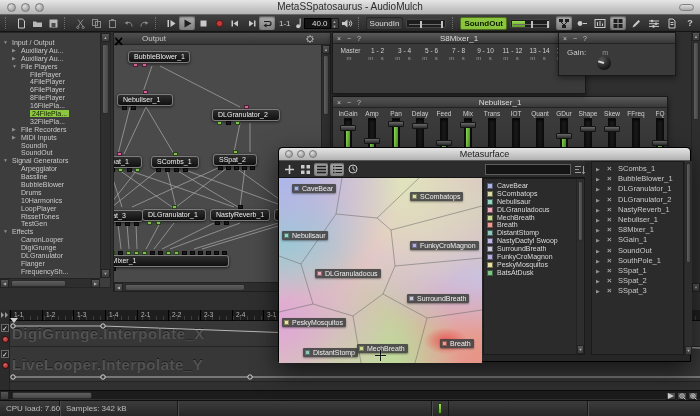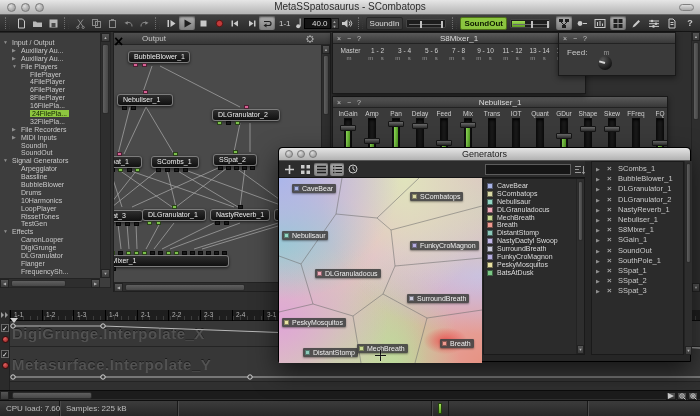--- a/index.html
+++ b/index.html
@@ -131,21 +131,21 @@
 </style>
 </head>
 <body>
 
 <div class="app">
 
   <div class="titlebar">
     <span class="tl" style="left:7px"></span>
     <span class="tl" style="left:21px"></span>
     <span class="tl" style="left:35px"></span>
-    <div class="win-title">MetaSSpatosaurus - SCombatops</div>
+    <div class="win-title">MetaSSpatosaurus - AudioMulch</div>
     <span class="win-pill"></span>
   </div>
 
   <div class="toolbar">
     <span class="grip"></span>
     <span class="tb-btn">
         <svg width="11" height="11" viewBox="0 0 11 11">
           <path d="M2.5 1h4l2 2v7h-6z" fill="none" stroke="#c9c9c9"></path>
         </svg>
       </span>
@@ -449,21 +449,21 @@
       </div>
   </div>
 
   <div class="panel" style="left:558px;top:32px;width:118px;height:44px;z-index:3">
     <div class="panel-tb">
       <span class="ctl" style="left:4px">×</span>
       <span class="ctl" style="left:14px">−</span>
       <span class="ctl" style="left:24px">?</span>
     </div>
     <div style="display:flex;align-items:center;gap:8px;padding:4px 0 0 8px">
-      <span style="font-size:8px;color:#ccc">Feed:</span>
+      <span style="font-size:8px;color:#ccc">Gain:</span>
       <span id="gain-knob"><span class="knob" style="background: conic-gradient(from 212deg, rgb(118, 192, 67) 0deg, rgb(118, 192, 67) 74deg, rgb(35, 35, 35) 74deg, rgb(35, 35, 35) 360deg);"><span class="cap">
               <span class="ptr" style="transform-origin: 1px 6px; transform: rotate(286deg);"></span>
             </span></span></span>
       <span style="font-size:7px;color:#9a9a9a">m</span>
     </div>
   </div>
 
   <div class="panel" style="left:332px;top:96px;width:336px;height:72px">
     <div class="panel-tb">
       <span class="ctl" style="left:4px">×</span>
@@ -593,21 +593,21 @@
           <span class="rtick" style="left: 232px;"></span>
           <span class="rlabel" style="left: 236px;">2-4</span>
           <span class="rtick" style="left: 263px;"></span>
           <span class="rlabel" style="left: 267px;">3-1</span>
         </div>
       </div>
     <div class="track" style="top:11px;height:26px">
       <span class="wmark" style="top:4px">DigiGrunge.Interpolate_X</span>
     </div>
     <div class="track" style="top:37px;height:35px">
-      <span class="wmark" style="top:9px">Metasurface.Interpolate_Y</span>
+      <span class="wmark" style="top:9px">LiveLooper.Interpolate_Y</span>
     </div>
     <div class="gutter">
       <svg width="8" height="8" viewBox="0 0 8 8" style="position:absolute;left:1px;top:1px">
           <polygon points="0,1 3,4 0,7" fill="#9a9a9a"></polygon>
           <polygon points="4,1 7,4 4,7" fill="#9a9a9a"></polygon>
         </svg>
       <span class="chk" style="left:1px;top:14px">✓</span>
       <span class="recdot" style="left:1.5px;top:26px"></span>
       <span class="chk" style="left:1px;top:40px">✓</span>
       <span class="recdot" style="left:1.5px;top:52px"></span>
@@ -640,33 +640,33 @@
           <svg width="7" height="7" viewBox="0 0 7 7">
             <circle cx="3" cy="3" r="2.2" fill="none" stroke="#ccc"></circle>
             <path d="M4.7 4.7L6.5 6.5M2 3h2M3 2v2" stroke="#ccc"></path>
           </svg>
         </span>
     </div>
   </div>
 
   <div class="statusbar">
     <span class="st-seg" style="width:60px">CPU load: 7.60</span>
-    <span class="st-seg" style="width:118px">Samples: 225 kB</span>
+    <span class="st-seg" style="width:118px">Samples: 342 kB</span>
     <span class="st-seg" style="width:254px"></span>
     <span class="st-meter"></span>
     <span class="st-seg" style="width:140px;border-left:1px solid #191919"></span>
     <span class="st-seg" style="flex:1;border-right:none"></span>
   </div>
 
   <div class="ms-win">
     <div class="ms-tb">
       <span class="tl" style="left:6px"></span>
       <span class="tl" style="left:18px"></span>
       <span class="tl" style="left:30px"></span>
-      <span class="ttl">Generators</span>
+      <span class="ttl">Metasurface</span>
     </div>
     <div class="ms-toolbar">
       <span class="ms-btn">
           <svg width="9" height="9" viewBox="0 0 9 9">
             <path d="M4.5 0v9M0 4.5h9" stroke="#ccc" stroke-width="1.6"></path>
           </svg>
         </span>
       <span class="ms-btn">
           <svg width="9" height="9" viewBox="0 0 9 9">
             <rect x="0" y="0" width="3.5" height="3.5" fill="#ccc"></rect>

